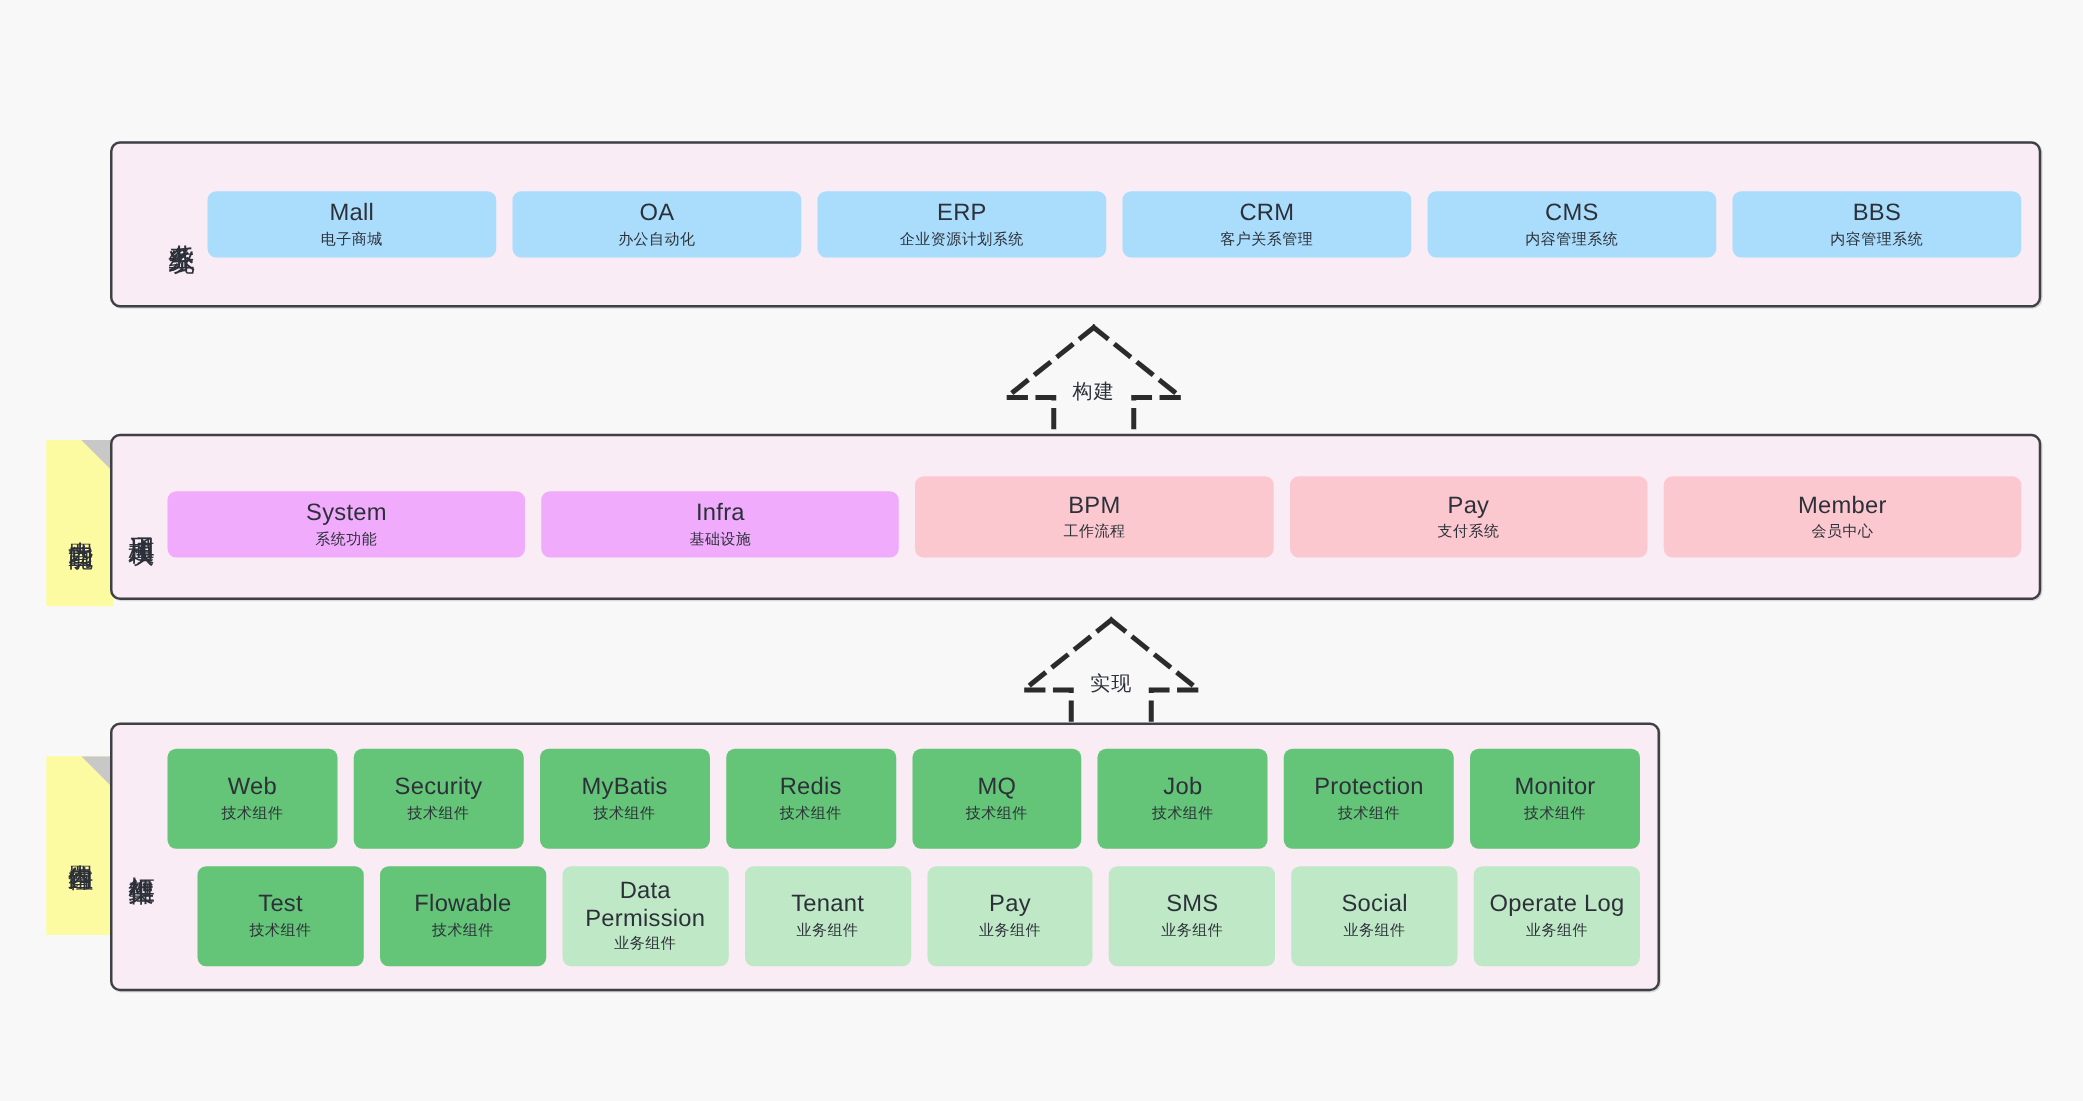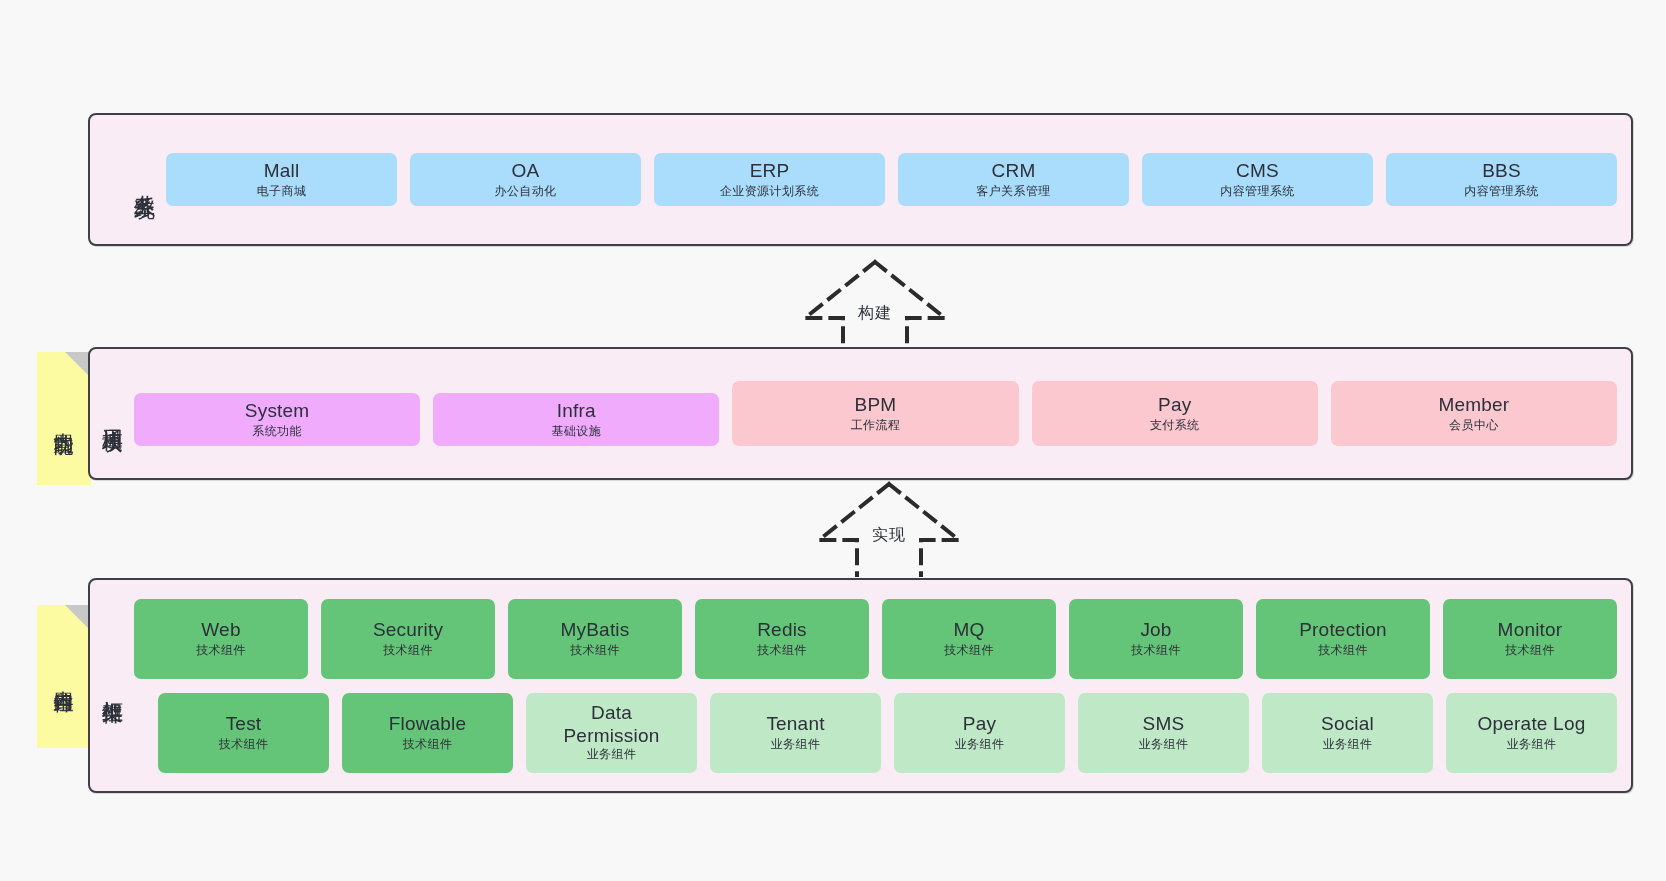--- a/index.html
+++ b/index.html
@@ -214,33 +214,33 @@
           <span class="t-cn">支付系统</span>
         </div>
         <div class="card c-pink">
           <span class="t-en">Member</span>
           <span class="t-cn">会员中心</span>
         </div>
       </div>
     </div>
   </div>
 
-  <div class="arrow" id="arrow-implement" style="left:814px; top:480px;">
+  <div class="arrow" id="arrow-implement" style="left:814px; top:492px;">
     <svg width="150" height="95" viewBox="0 0 150 95" aria-hidden="true">
       <path d="M 75 4 L 145 60 L 107 60 L 107 95 M 75 4 L 5 60 L 43 60 L 43 95" fill="none" stroke="#2b2b2b" stroke-width="4" stroke-dasharray="13 10" stroke-linecap="square"></path>
     </svg>
     <span class="arrow-label">实现</span>
   </div>
 
   <div class="note" id="note-builtin-component" style="left:37px; top:605px; width:54px; height:143px;">
     <span class="fold"></span>
     <span>内置组件</span>
   </div>
 
-  <div class="layer" id="layer-framework-component" style="left:88px; top:578px; width:1545px; height:215px;">
+  <div class="layer" id="layer-framework-component" style="left:88px; top:578px; width:1240px; height:215px;">
     <div class="layer-title">框架组件</div>
     <div class="layer-body">
 
       <div class="row" style="height:80px;">
         <div class="card c-green">
           <span class="t-en">Web</span>
           <span class="t-cn">技术组件</span>
         </div>
         <div class="card c-green">
           <span class="t-en">Security</span>

